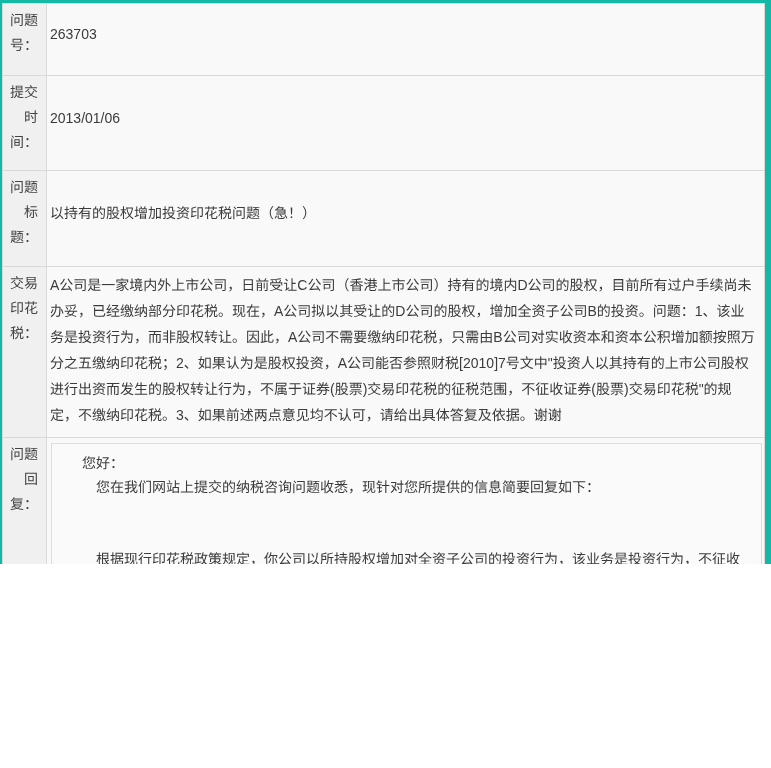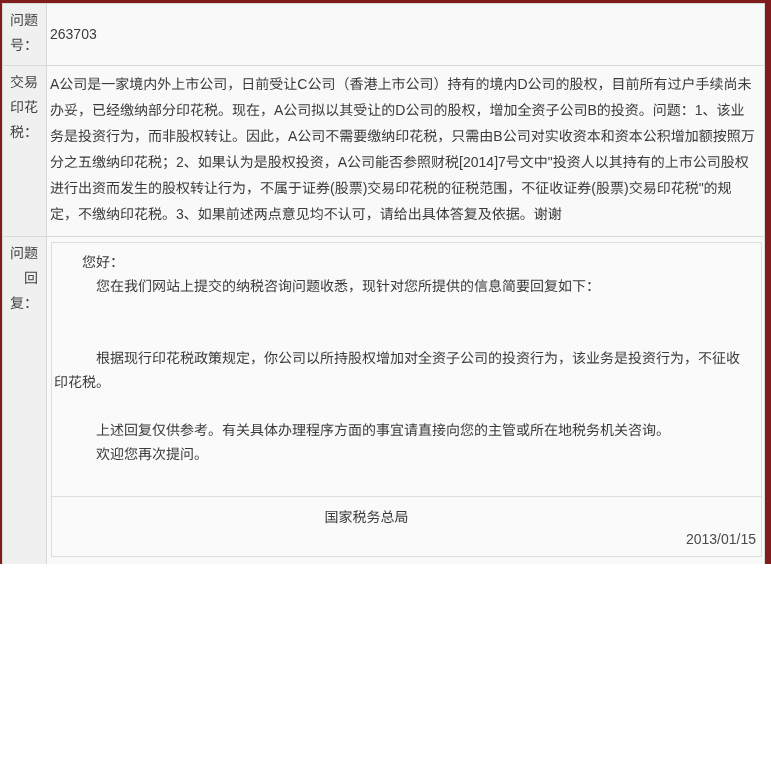--- a/index.html
+++ b/index.html
@@ -8,21 +8,21 @@
     background: #ffffff;
     font-family: "Liberation Sans", "DejaVu Sans", sans-serif;
     color: #3b3b3b;
   }
   .page {
     width: 771px;
     height: 564px;
     box-sizing: border-box;
     padding: 3px 6px 0 2px;
     overflow: hidden;
-    background: #7f1d1d;
+    background: #14b8a6;
   }
   table.qa {
     width: 763px;
     border-collapse: collapse;
     table-layout: fixed;
     background: #f9f9f9;
     font-size: 14px;
     border: 1px solid #d5d5d5;
     border-bottom: 2px solid #bfbfbf;
   }
@@ -33,21 +33,21 @@
     background: #f0f0f0;
     color: #444444;
     text-align: right;
     vertical-align: top;
     padding: 4px 8px 4px 3px;
     line-height: 25px;
     word-break: normal;
   }
   td.val {
     vertical-align: middle;
-    padding: 2px 6px 2px 3px;
+    padding: 2px 6px 12px 3px;
     line-height: 25px;
   }
   tr.r1 td { height: 57px; }
   tr.r2 td { height: 80px; }
   tr.r3 td { height: 58px; }
   tr.r4 td { height: 81px; }
   tr.r5 td { height: 161px; }
   td.content-val {
     vertical-align: top;
     line-height: 26px;
@@ -86,23 +86,31 @@
 </head>
 <body>
 
 <div class="page">
   <table class="qa">
     <tbody>
       <tr class="r1">
         <td class="lbl">问题号：</td>
         <td class="val">263703</td>
       </tr>
+      <tr class="r2">
+        <td class="lbl">提交时间：</td>
+        <td class="val">2013/01/06</td>
+      </tr>
+      <tr class="r4">
+        <td class="lbl">问题标题：</td>
+        <td class="val">以持有的股权增加投资印花税问题（急！）</td>
+      </tr>
       <tr class="r5">
         <td class="lbl">交易印花税：</td>
-        <td class="val content-val">A公司是一家境内外上市公司，日前受让C公司（香港上市公司）持有的境内D公司的股权，目前所有过户手续尚未办妥，已经缴纳部分印花税。现在，A公司拟以其受让的D公司的股权，增加全资子公司B的投资。问题：1、该业务是投资行为，而非股权转让。因此，A公司不需要缴纳印花税，只需由B公司对实收资本和资本公积增加额按照万分之五缴纳印花税；2、如果认为是股权投资，A公司能否参照财税[2014]7号文中"投资人以其持有的上市公司股权进行出资而发生的股权转让行为，不属于证券(股票)交易印花税的征税范围，不征收证券(股票)交易印花税"的规定，不缴纳印花税。3、如果前述两点意见均不认可，请给出具体答复及依据。谢谢</td>
+        <td class="val content-val">A公司是一家境内外上市公司，日前受让C公司（香港上市公司）持有的境内D公司的股权，目前所有过户手续尚未办妥，已经缴纳部分印花税。现在，A公司拟以其受让的D公司的股权，增加全资子公司B的投资。问题：1、该业务是投资行为，而非股权转让。因此，A公司不需要缴纳印花税，只需由B公司对实收资本和资本公积增加额按照万分之五缴纳印花税；2、如果认为是股权投资，A公司能否参照财税[2010]7号文中"投资人以其持有的上市公司股权进行出资而发生的股权转让行为，不属于证券(股票)交易印花税的征税范围，不征收证券(股票)交易印花税"的规定，不缴纳印花税。3、如果前述两点意见均不认可，请给出具体答复及依据。谢谢</td>
       </tr>
       <tr class="r6">
         <td class="lbl">问题回复：</td>
         <td class="val reply-val">
           <div class="reply-box">
             <div class="reply-body">　　您好：
 　　　您在我们网站上提交的纳税咨询问题收悉，现针对您所提供的信息简要回复如下：
 
 
 　　　根据现行印花税政策规定，你公司以所持股权增加对全资子公司的投资行为，该业务是投资行为，不征收印花税。

